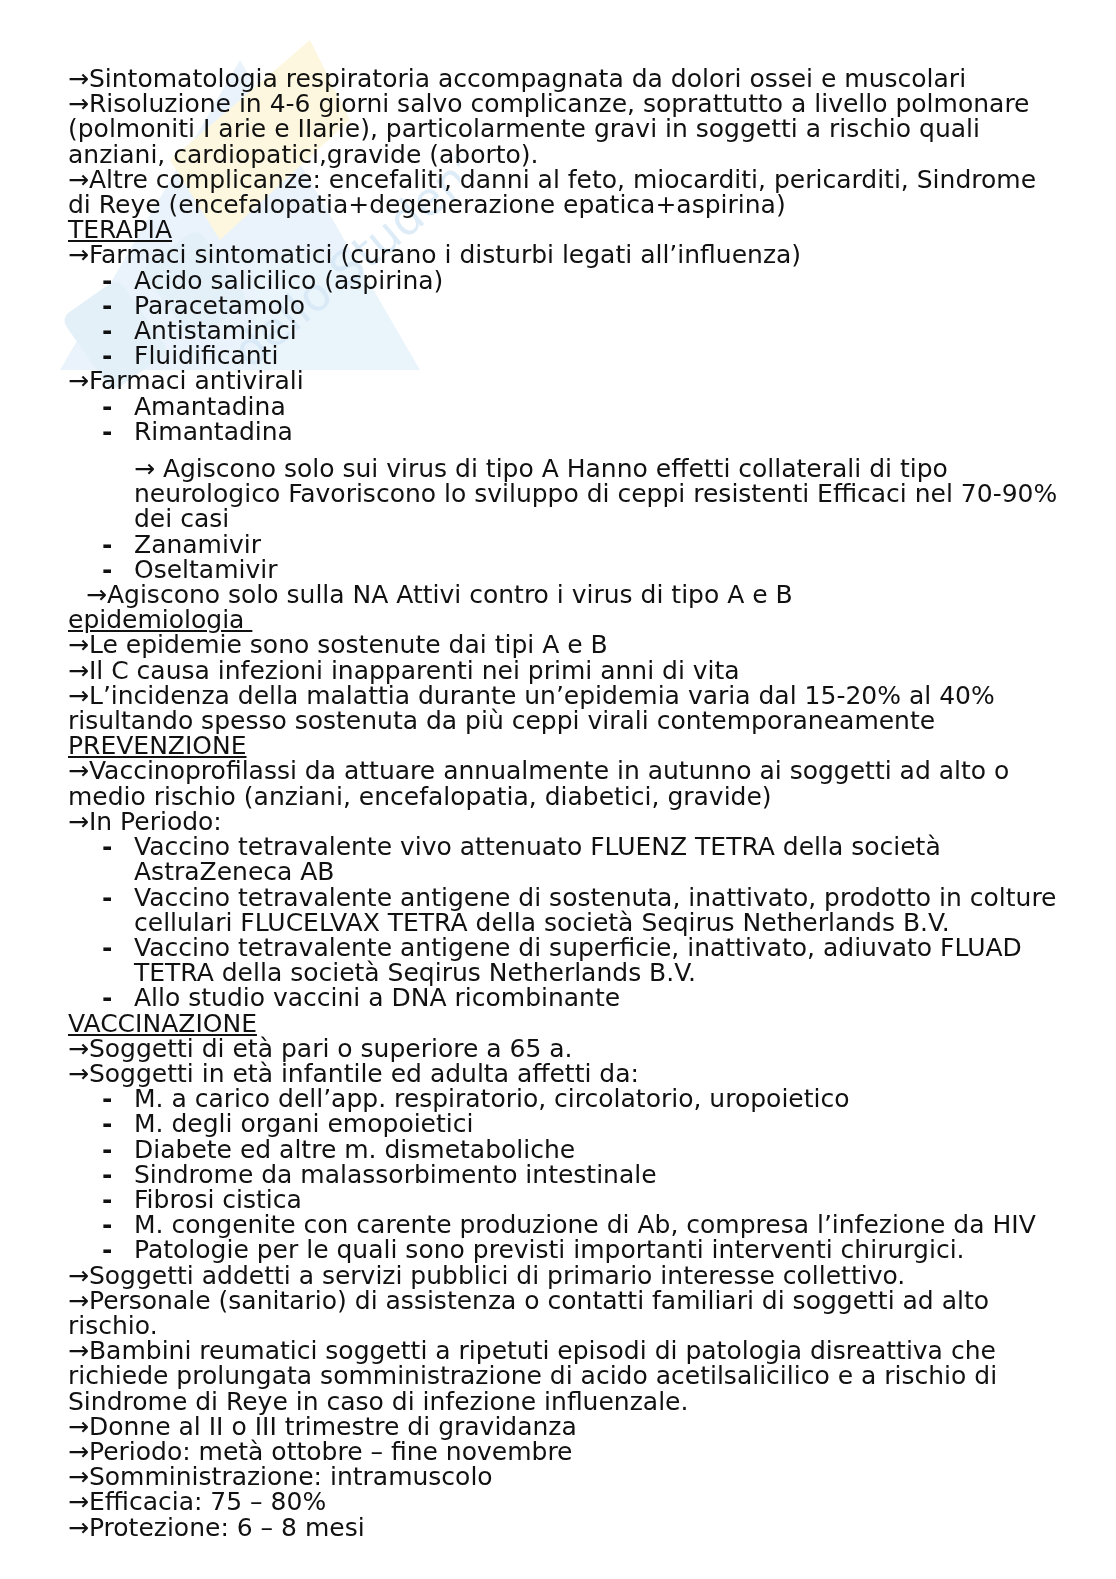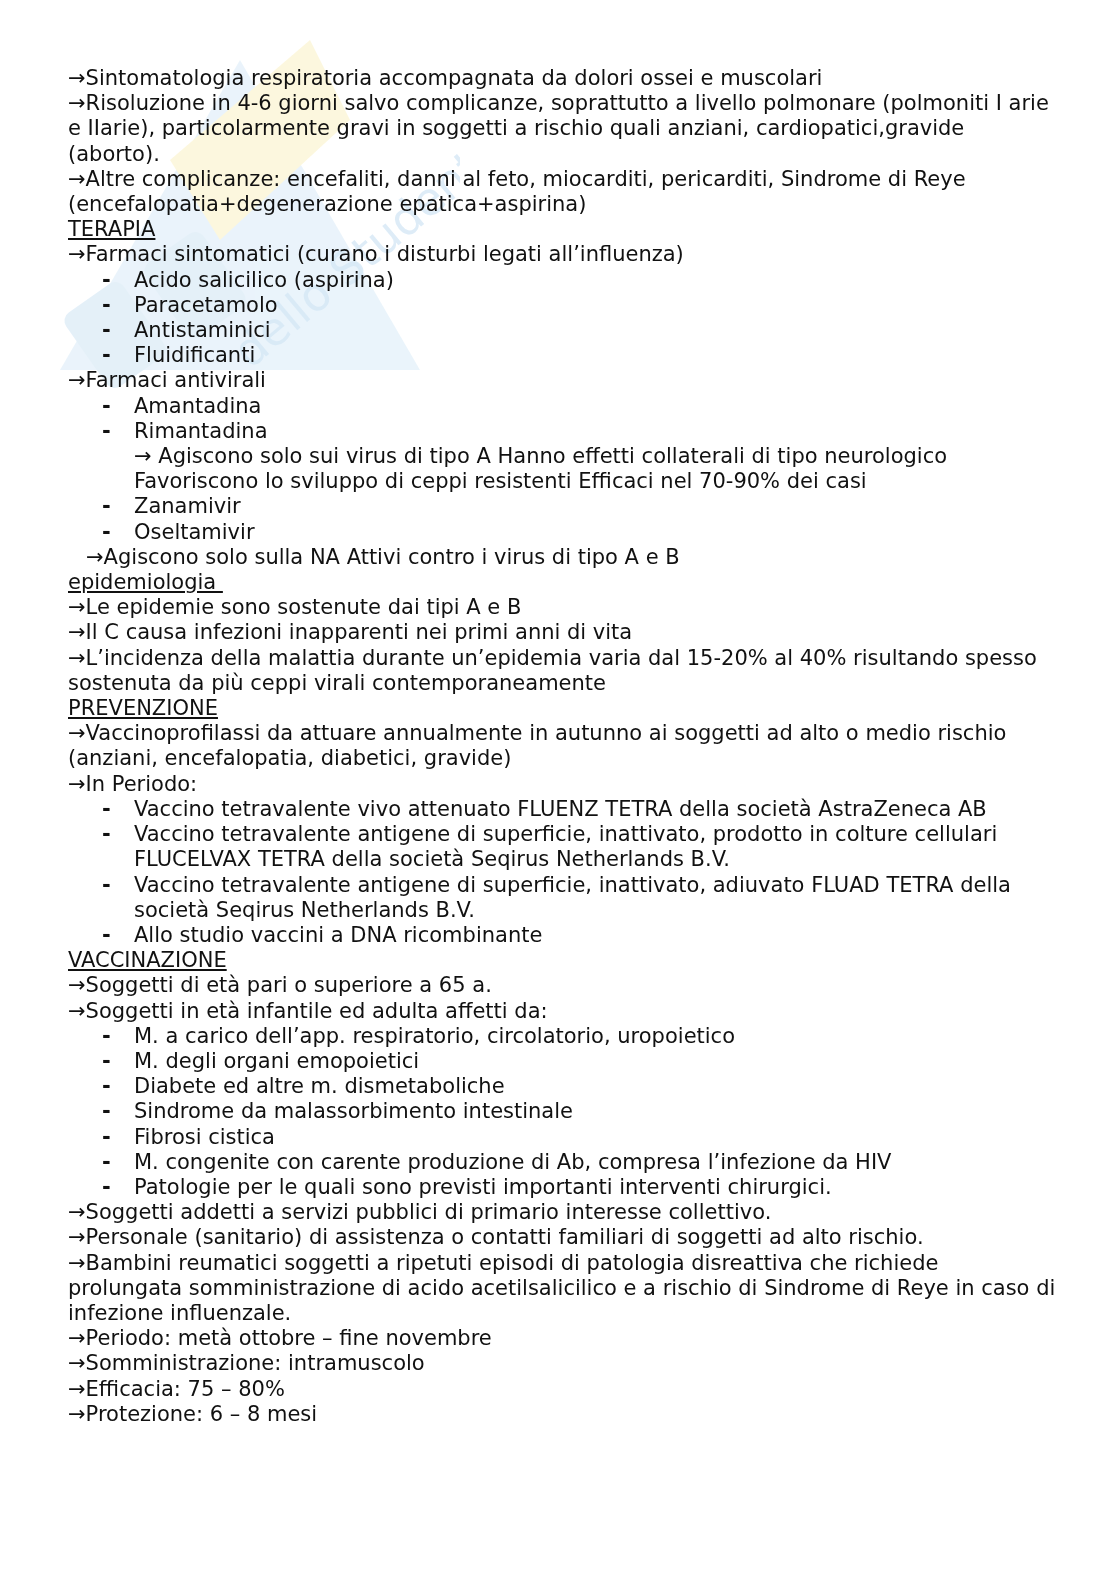--- a/index.html
+++ b/index.html
@@ -6,28 +6,28 @@
     body {
       width: 1116px; height: 1579px; position: relative; overflow: hidden;
       font-family: "DejaVu Sans", sans-serif; color: #111111;
     }
     .watermark {
       position: absolute; left: 20px; top: 40px; width: 440px; height: 400px;
       pointer-events: none; z-index: 0;
     }
     .page {
       position: absolute; left: 68px; top: 66px; width: 990px;
-      font-size: 21px; line-height: 25.2px; z-index: 1;
+      font-size: 25px; line-height: 25.2px; z-index: 1;
     }
     .line { white-space: pre-wrap; margin: 0; }
     .heading { text-decoration: underline; text-underline-offset: 2px; }
     .bullet { display: flex; }
     .bullet .dash { width: 32px; padding-left: 34px; flex-shrink: 0; font-weight: bold; }
     .bullet .text { flex: 1; padding-left: 0; }
-    .sub-note { padding-left: 66px; }
+    .sub-note { padding-left: 66px; margin-top: 12px; }
     .sub-after { padding-left: 18px; }
   </style>
 </head>
 <body>
 
 <svg class="watermark" viewBox="0 0 440 400" xmlns="http://www.w3.org/2000/svg">
   <g opacity="0.55">
     <polygon points="40,330 220,20 400,330" fill="#d9ebf8"></polygon>
     <polygon points="150,120 290,0 330,80 200,200" fill="#fbf1c4"></polygon>
     <rect x="60" y="250" width="70" height="90" rx="10" fill="#cfe4f4" transform="rotate(-35 95 295)"></rect>
@@ -87,21 +87,21 @@
 
   <p class="line heading">PREVENZIONE</p>
   <p class="line">→Vaccinoprofilassi da attuare annualmente in autunno ai soggetti ad alto o medio rischio (anziani, encefalopatia, diabetici, gravide)</p>
   <p class="line">→In Periodo:</p>
   <div class="bullet">
       <span class="dash">-</span>
       <span class="text">Vaccino tetravalente vivo attenuato FLUENZ TETRA della società AstraZeneca AB</span>
     </div>
   <div class="bullet">
       <span class="dash">-</span>
-      <span class="text">Vaccino tetravalente antigene di superficie, inattivato, prodotto in colture cellulari FLUCELVAX TETRA della società Seqirus Netherlands B.V.</span>
+      <span class="text">Vaccino tetravalente antigene di sostenuta, inattivato, prodotto in colture cellulari FLUCELVAX TETRA della società Seqirus Netherlands B.V.</span>
     </div>
   <div class="bullet">
       <span class="dash">-</span>
       <span class="text">Vaccino tetravalente antigene di superficie, inattivato, adiuvato FLUAD TETRA della società Seqirus Netherlands B.V.</span>
     </div>
   <div class="bullet">
       <span class="dash">-</span>
       <span class="text">Allo studio vaccini a DNA ricombinante</span>
     </div>
 
@@ -132,18 +132,19 @@
       <span class="dash">-</span>
       <span class="text">M. congenite con carente produzione di Ab, compresa l’infezione da HIV</span>
     </div>
   <div class="bullet">
       <span class="dash">-</span>
       <span class="text">Patologie per le quali sono previsti importanti interventi chirurgici.</span>
     </div>
   <p class="line">→Soggetti addetti a servizi pubblici di primario interesse collettivo.</p>
   <p class="line">→Personale (sanitario) di assistenza o contatti familiari di soggetti ad alto rischio.</p>
   <p class="line">→Bambini reumatici soggetti a ripetuti episodi di patologia disreattiva che richiede prolungata somministrazione di acido acetilsalicilico e a rischio di Sindrome di Reye in caso di infezione influenzale.</p>
+  <p class="line">→Donne al II o III trimestre di gravidanza</p>
   <p class="line">→Periodo: metà ottobre – fine novembre</p>
   <p class="line">→Somministrazione: intramuscolo</p>
   <p class="line">→Efficacia: 75 – 80%</p>
   <p class="line">→Protezione: 6 – 8 mesi</p>
 
 </div>
 
 </body></html>

